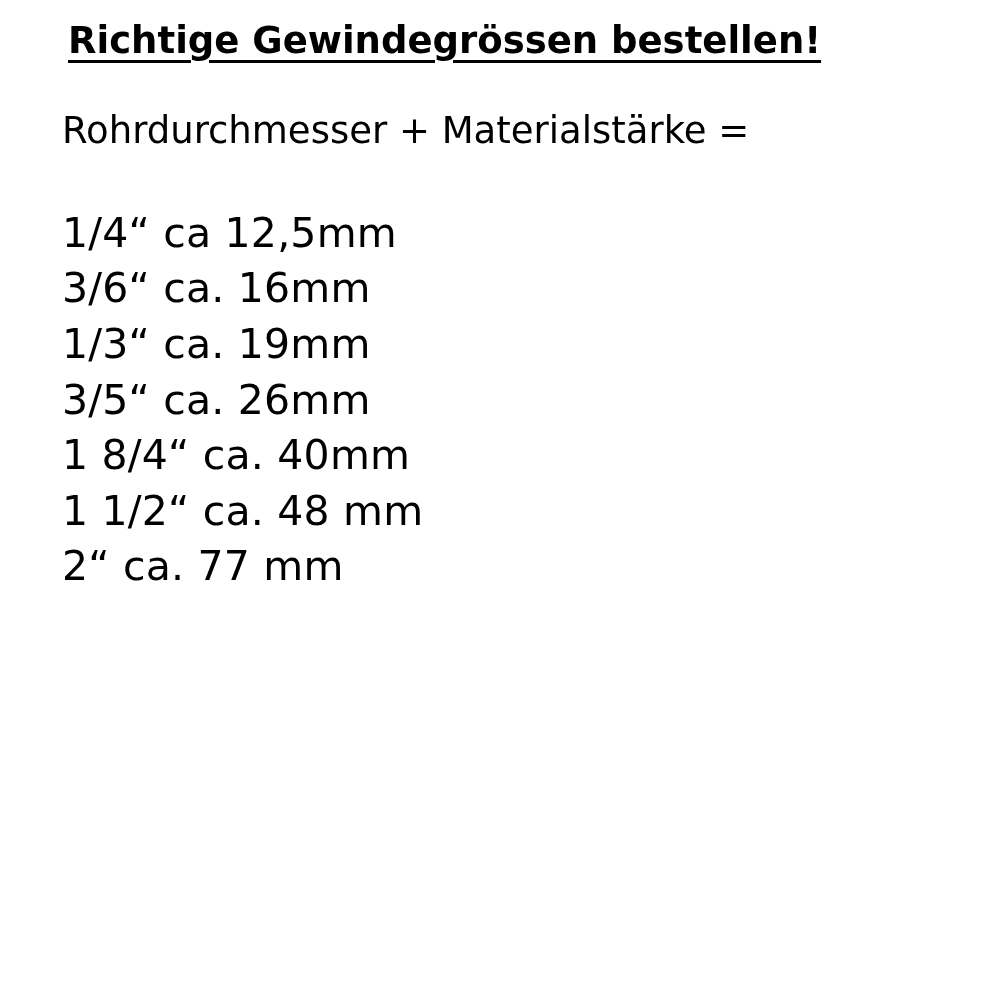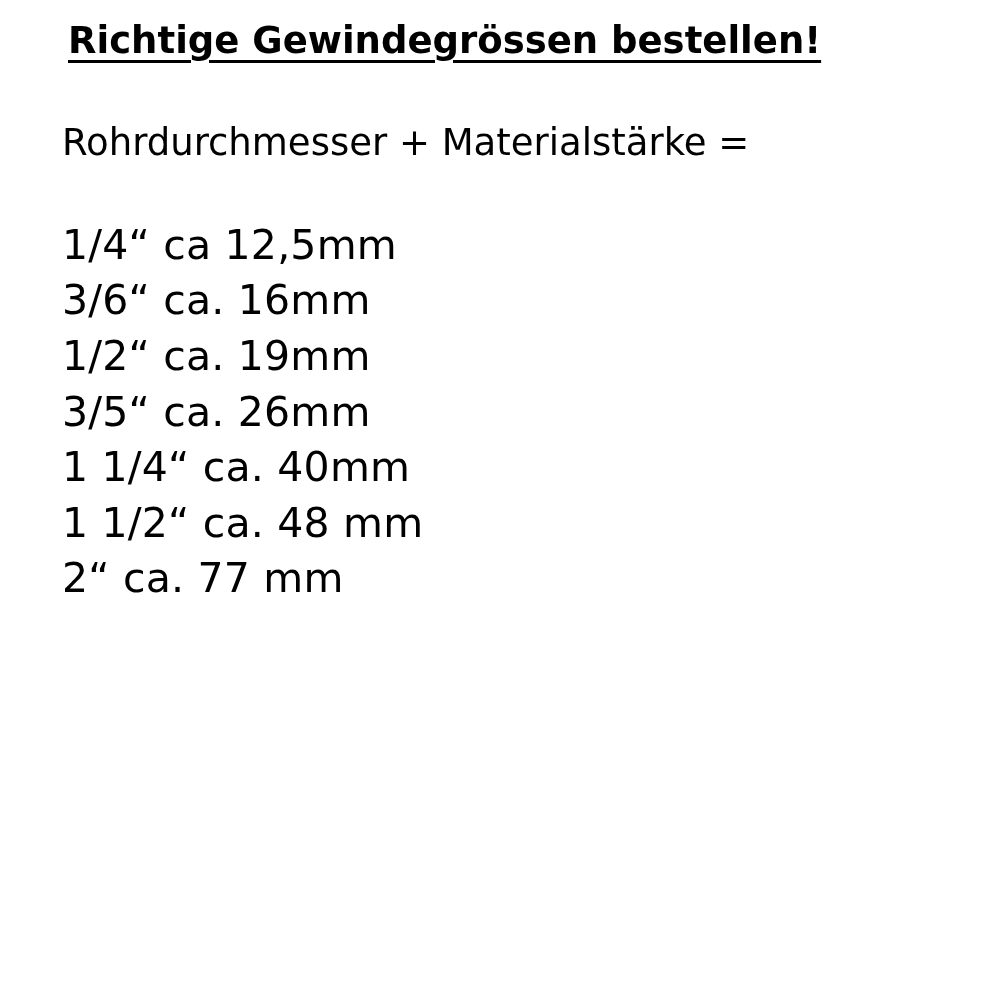--- a/index.html
+++ b/index.html
@@ -24,21 +24,21 @@
   .heading {
     font-size: 37px;
     font-weight: bold;
     line-height: 1.25;
     text-decoration: underline;
     text-underline-offset: 7px;
     margin: 0 0 0 68px;
     white-space: nowrap;
   }
   .intro {
-    margin: 52px 0 0 62px;
+    margin: 40px 0 0 62px;
     font-size: 37px;
     font-weight: normal;
     line-height: 1.45;
     max-width: 880px;
   }
   .intro .line {
     display: block;
     white-space: nowrap;
   }
   .size-list {
@@ -61,20 +61,20 @@
 
   <h1 class="heading">Richtige Gewindegrössen bestellen!</h1>
 
   <p class="intro">
     <span class="line">Rohrdurchmesser + Materialstärke =</span>
   </p>
 
   <ul class="size-list">
     <li>1/4“ ca 12,5mm</li>
     <li>3/6“ ca. 16mm</li>
-    <li>1/2“ ca. 19mm</li>
+    <li>1/3“ ca. 19mm</li>
     <li>3/5“ ca. 26mm</li>
-    <li>1 1/4“ ca. 40mm</li>
+    <li>1 8/4“ ca. 40mm</li>
     <li>1 1/2“ ca. 48 mm</li>
     <li>2“ ca. 77 mm</li>
   </ul>
 
 </div>
 
 </body></html>

